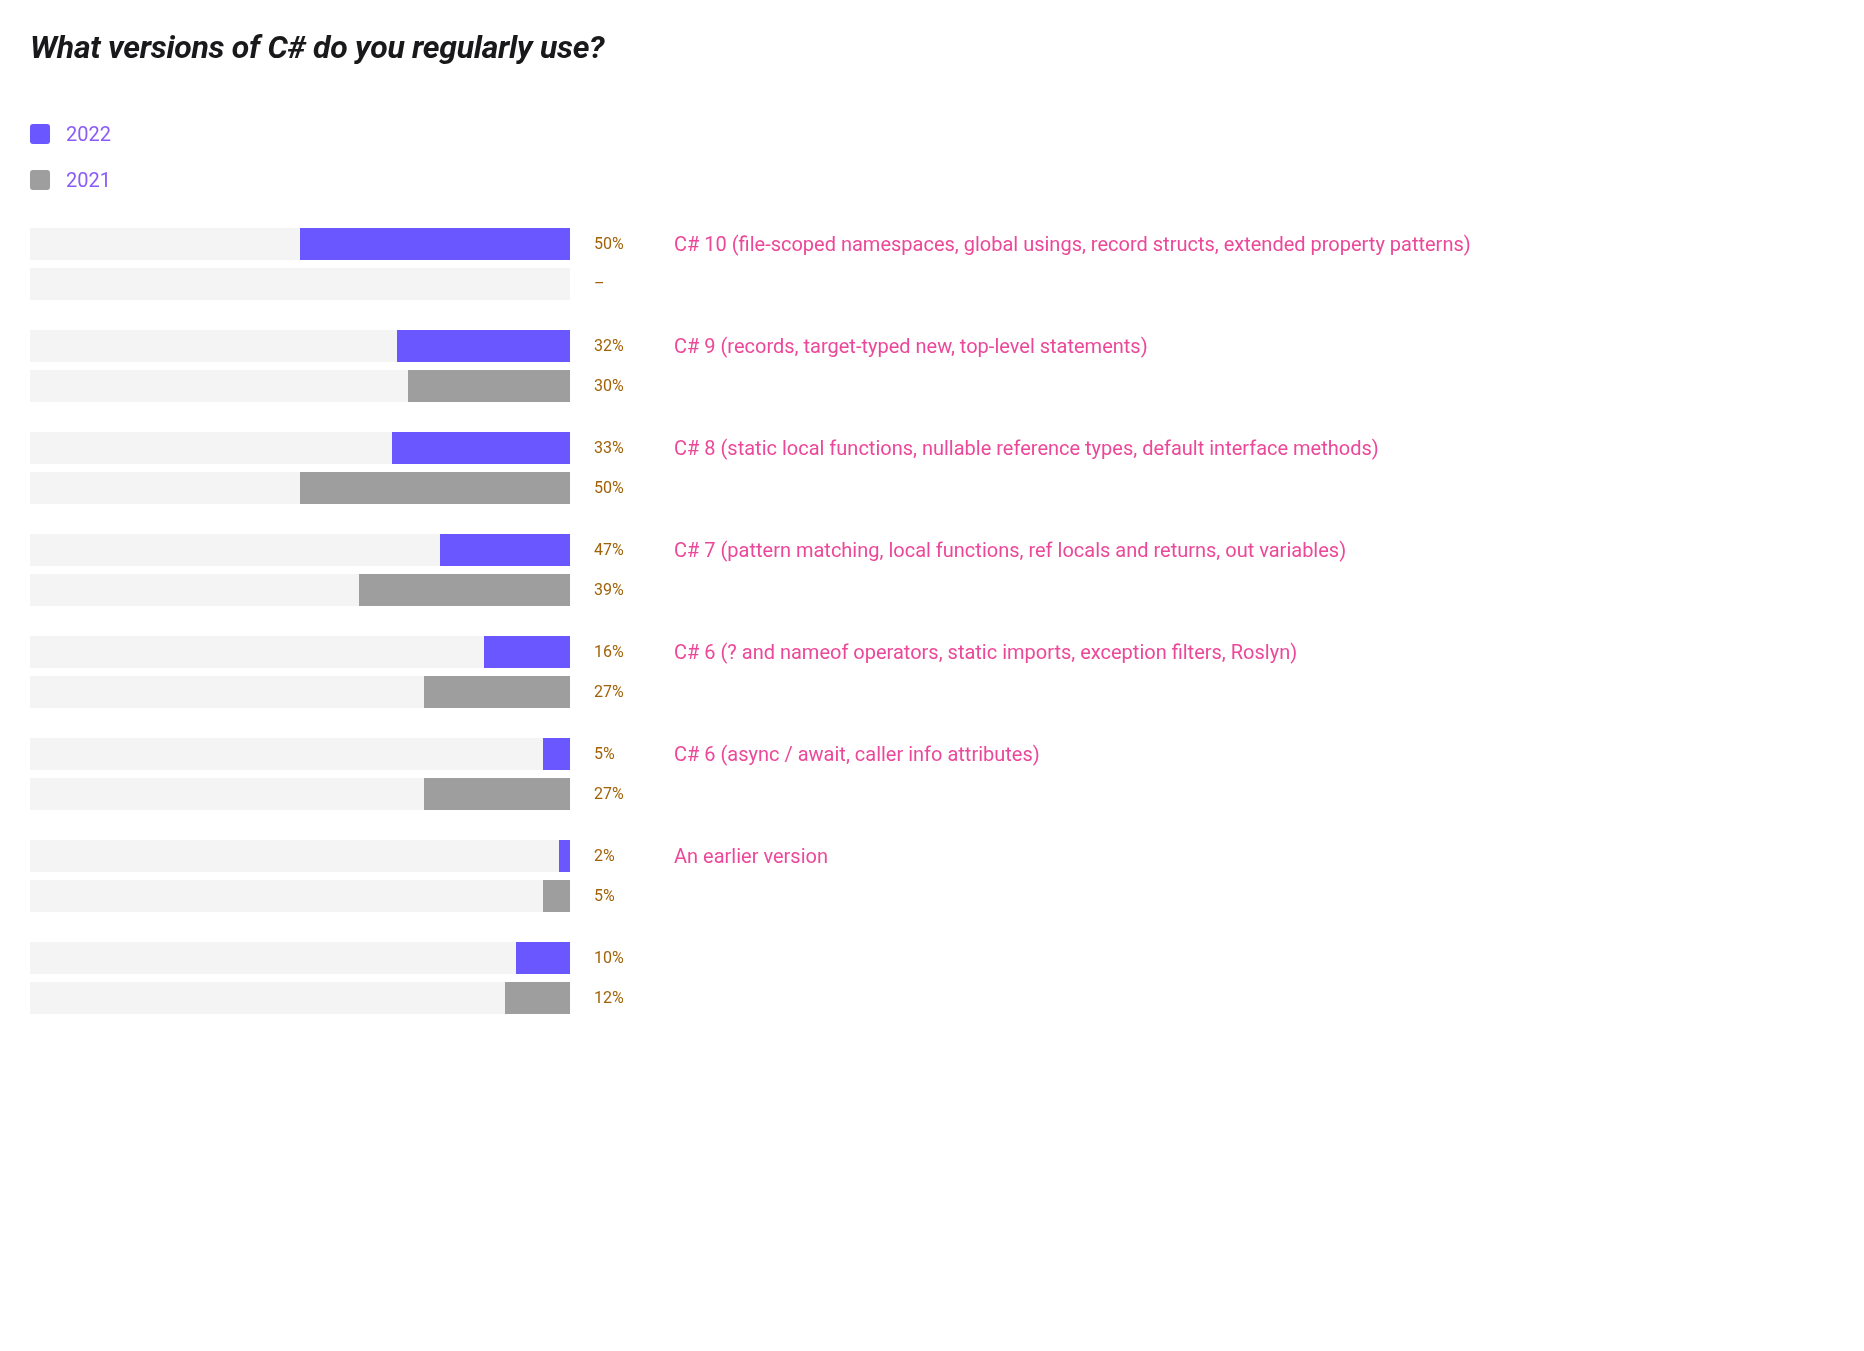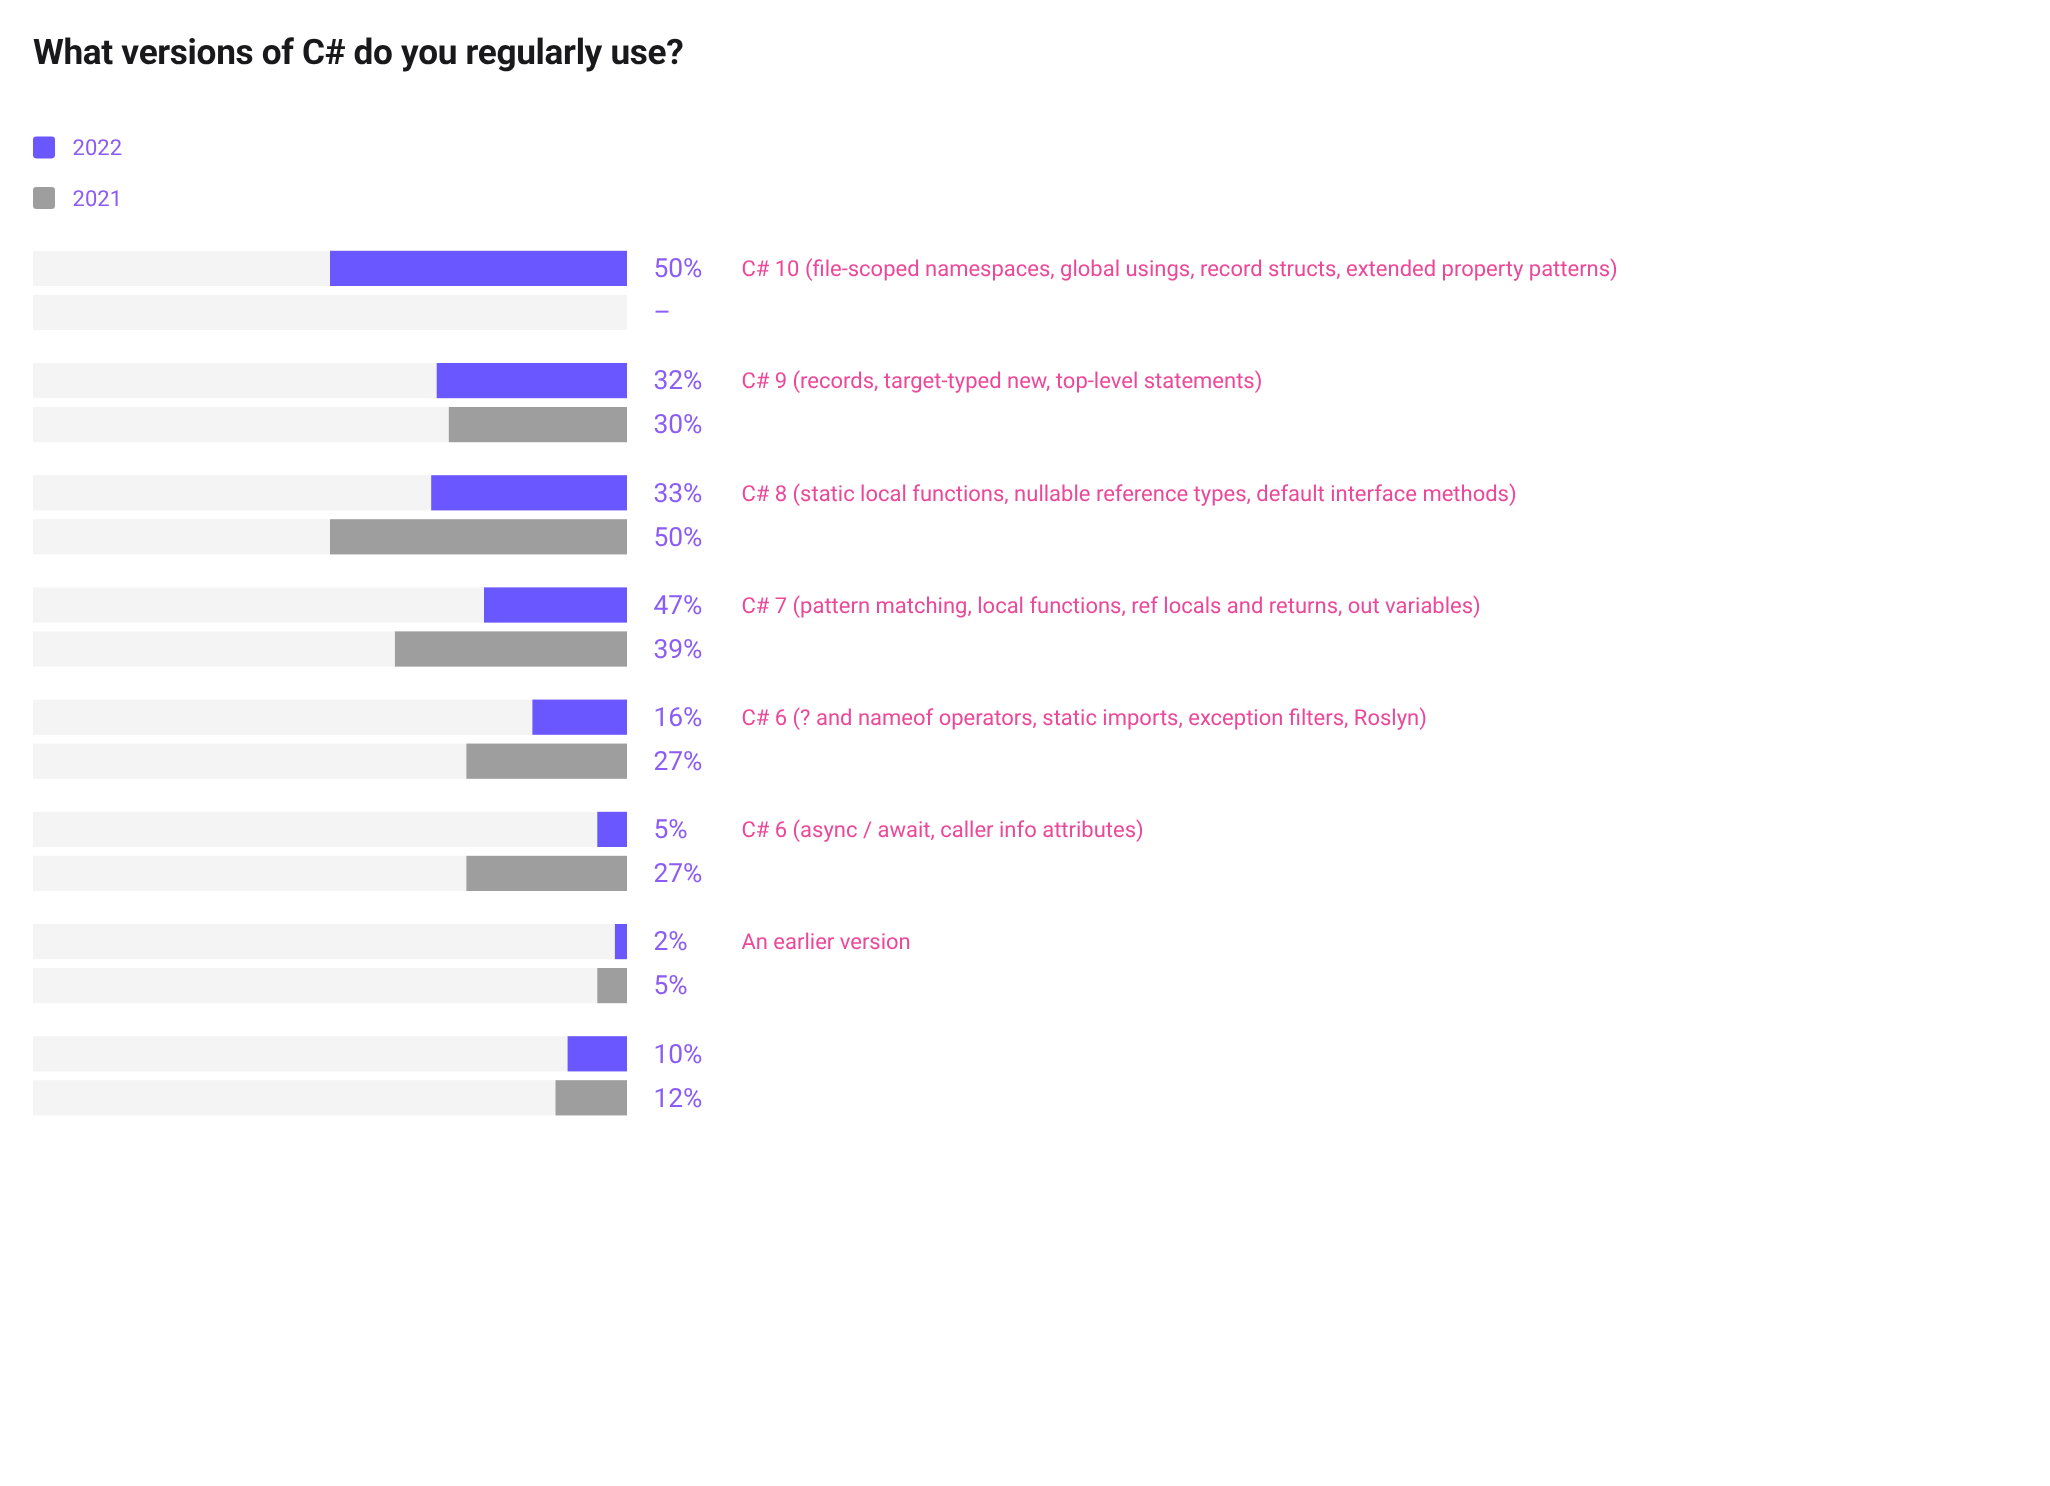--- a/index.html
+++ b/index.html
@@ -13,20 +13,21 @@
   .page {
     padding: 24px 30px 60px 30px;
     width: 1864px;
     box-sizing: border-box;
   }
   .title {
     font-size: 32px;
     font-weight: 700;
     letter-spacing: -0.3px;
     margin: 4px 0 56px 0;
+    font-style: italic;
   }
   .legend {
     margin-bottom: 36px;
   }
   .legend-row {
     display: flex;
     align-items: center;
     margin-bottom: 22px;
     font-size: 20px;
     color: #8b5cf6;
@@ -60,22 +61,22 @@
   .bar-fill {
     position: absolute;
     right: 0;
     top: 0;
     bottom: 0;
   }
   .vals {
     width: 70px;
     flex: 0 0 auto;
     padding-left: 24px;
-    font-size: 24px;
-    color: #8b5cf6;
+    font-size: 16px;
+    color: #a16207;
   }
   .vals .val {
     height: 32px;
     line-height: 32px;
   }
   .vals .val + .val { margin-top: 8px; }
   .label {
     flex: 1 1 auto;
     font-size: 20px;
     color: #ec4899;

